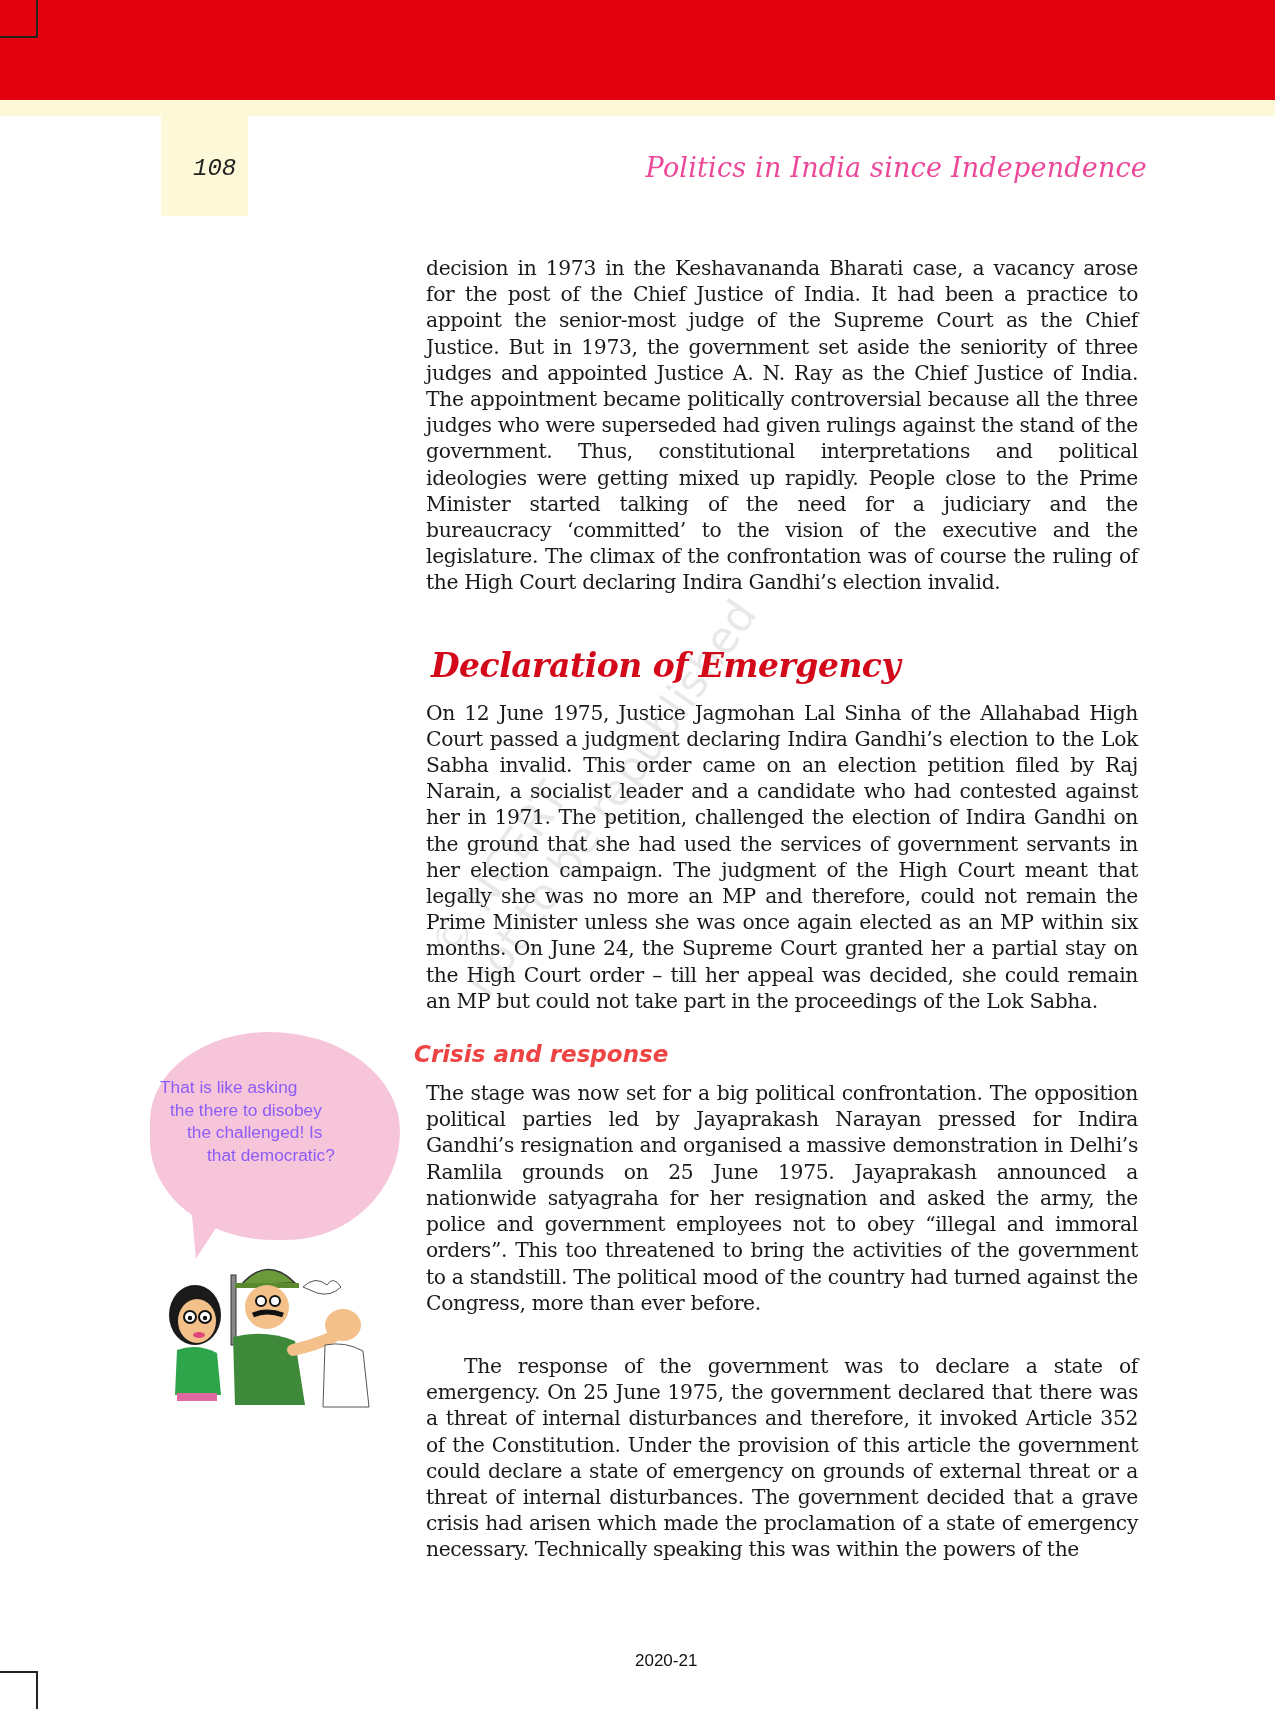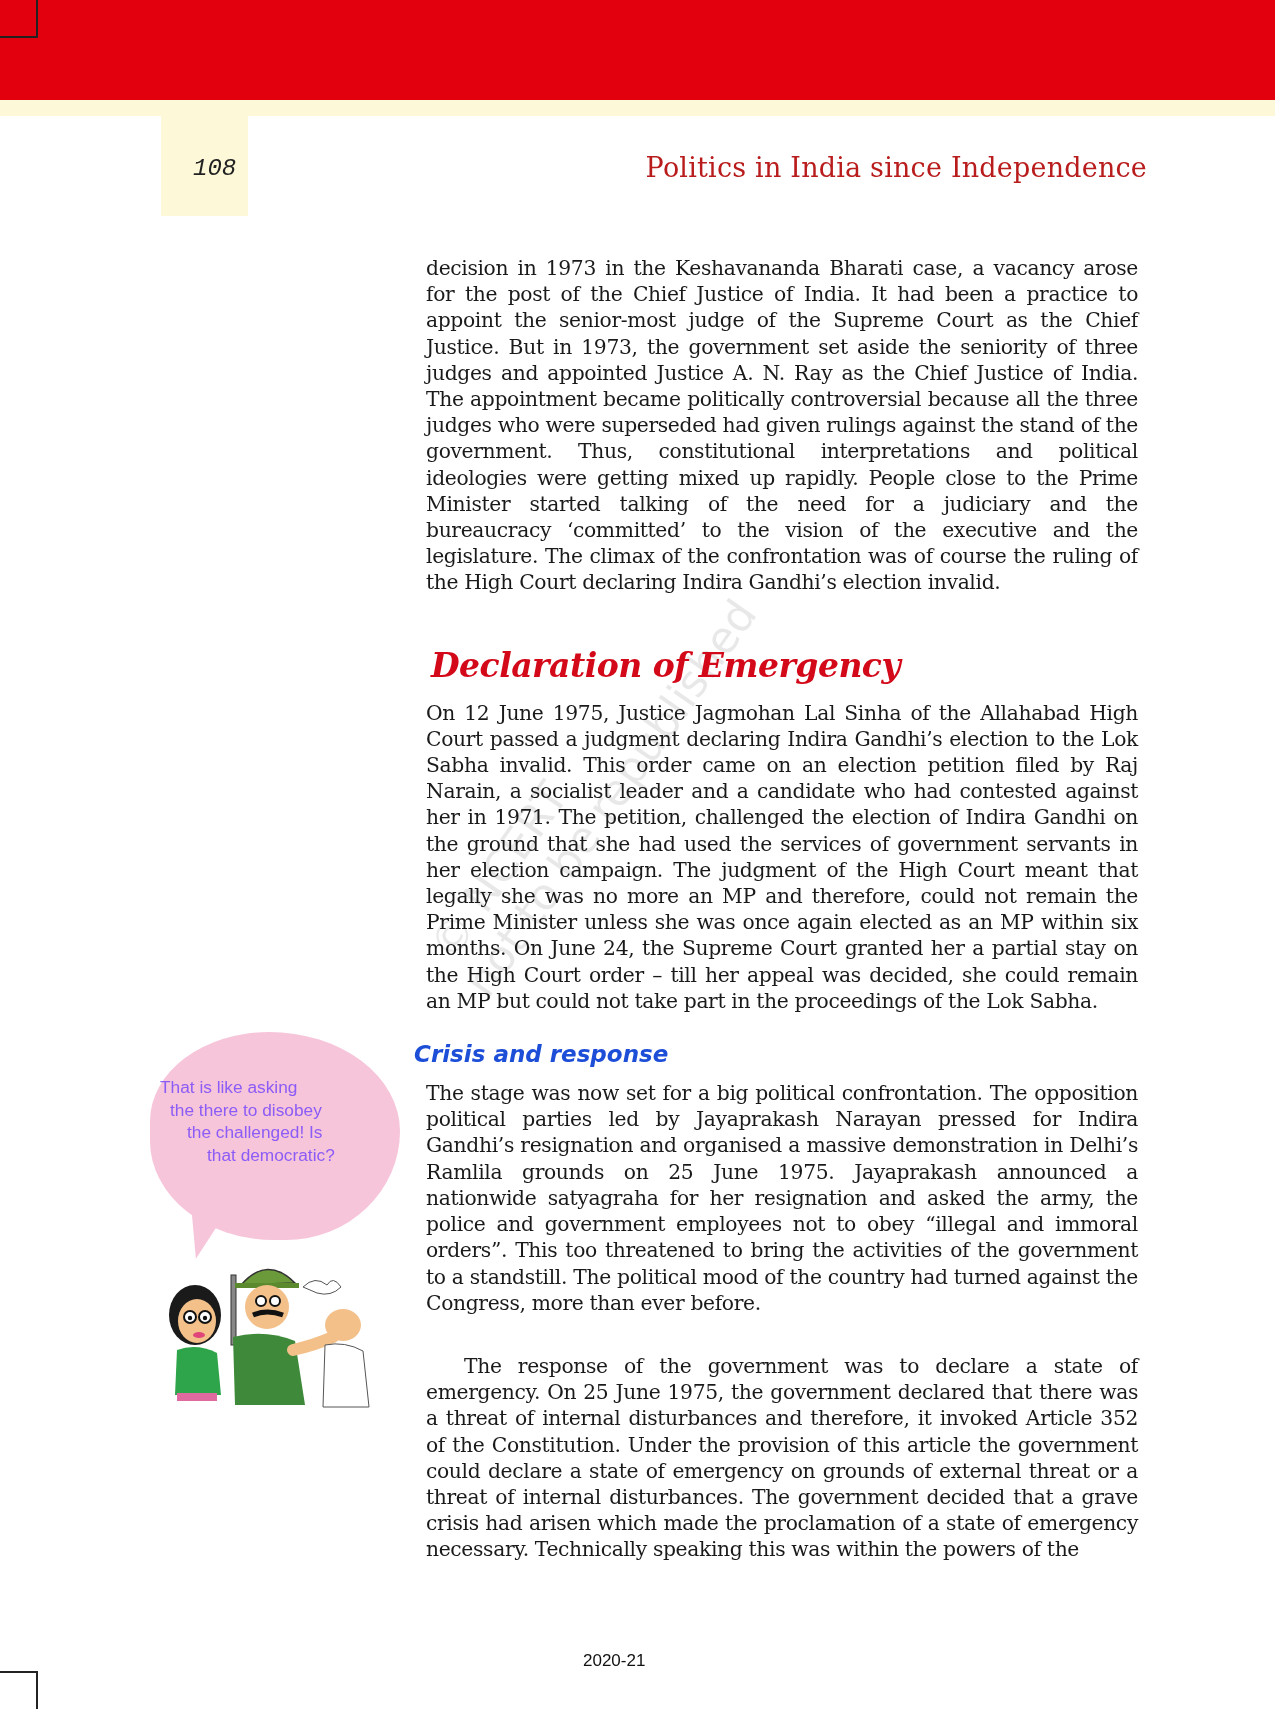--- a/index.html
+++ b/index.html
@@ -12,36 +12,36 @@
   .top-band { position: absolute; left: 0; top: 0; width: 1275px; height: 100px; background: #e2000f; }
   .cream-strip { position: absolute; left: 0; top: 100px; width: 1275px; height: 16px; background: #fdf8d8; }
   .crop-mark-top { position: absolute; left: -2px; top: -2px; width: 38px; height: 38px; border-right: 2px solid #222; border-bottom: 2px solid #222; }
   .crop-mark-bottom { position: absolute; left: -2px; top: 1671px; width: 38px; height: 60px; border-right: 2px solid #222; border-top: 2px solid #222; }
   .page-tab { position: absolute; left: 161px; top: 112px; width: 87px; height: 104px; background: #fdf8d8; }
   .page-number {
     position: absolute; left: 193px; top: 155px; font-size: 24px; font-style: italic;
     font-family: Liberation Mono, monospace; color: #222;
   }
   .running-head {
-    position: absolute; right: 128px; top: 152px; font-size: 27px; 
-    font-family: "DejaVu Serif", serif; color: #b91c1c; letter-spacing: 0.2px;
+    position: absolute; right: 128px; top: 152px; font-size: 27px; font-style: italic;
+    font-family: "DejaVu Serif", serif; color: #ec4899; letter-spacing: 0.2px;
   }
   .content { position: absolute; left: 414px; top: 243px; width: 736px; }
   .para {
     margin: 12px; font-size: 20.3px; line-height: 26.2px; text-align: justify;
     font-family: "DejaVu Serif", serif; color: #1a1a1a; letter-spacing: -0.35px;
   }
   .para.indent { text-indent: 38px; }
   .section-title {
     font-family: "DejaVu Serif", serif; font-style: italic; color: #d3091a;
     font-size: 33px; margin: 48px 0 2px 17px; line-height: 44px; letter-spacing: -0.5px;
   }
   .subsection-title {
     font-family: "DejaVu Sans", sans-serif; font-style: italic; font-weight: bold;
-    font-size: 23px; color: #1d4ed8; margin: 26px 0 7px 0; line-height: 28px;
+    font-size: 23px; color: #ef4444; margin: 26px 0 7px 0; line-height: 28px;
   }
   .gap { height: 13px; }
   .watermark {
     position: absolute; left: 420px; top: 940px; transform: rotate(-55deg); transform-origin: left top;
     color: rgba(0,0,0,0.09); font-family: "DejaVu Sans", sans-serif; font-size: 44px; line-height: 50px;
     white-space: nowrap; pointer-events: none;
   }
   .bubble {
     position: absolute; left: 150px; top: 1032px; width: 250px; height: 208px;
     background: #f7c5da; border-radius: 50% 55% 48% 52% / 45% 50% 55% 50%;
@@ -51,21 +51,21 @@
     border-left: 14px solid transparent; border-right: 28px solid transparent;
     border-top: 60px solid #f7c5da; transform: rotate(8deg);
   }
   .bubble-text {
     position: absolute; left: 160px; top: 1076px; width: 210px;
     font-family: Liberation Sans, sans-serif; font-size: 17.3px; line-height: 22.5px; color: #8b5cf6;
   }
   .bubble-text span { display: block; white-space: nowrap; }
   .cartoon { position: absolute; left: 155px; top: 1245px; width: 230px; height: 170px; }
   .footer-year {
-    position: absolute; left: 583px; top: 1651px; font-family: "Liberation Sans", sans-serif;
+    position: absolute; left: 635px; top: 1651px; font-family: "Liberation Sans", sans-serif;
     font-size: 17px; color: #111;
   }
 </style>
 </head>
 <body>
 
 <div class="top-band"></div>
 <div class="cream-strip"></div>
 <div class="crop-mark-top"></div>
 <div class="crop-mark-bottom"></div>

